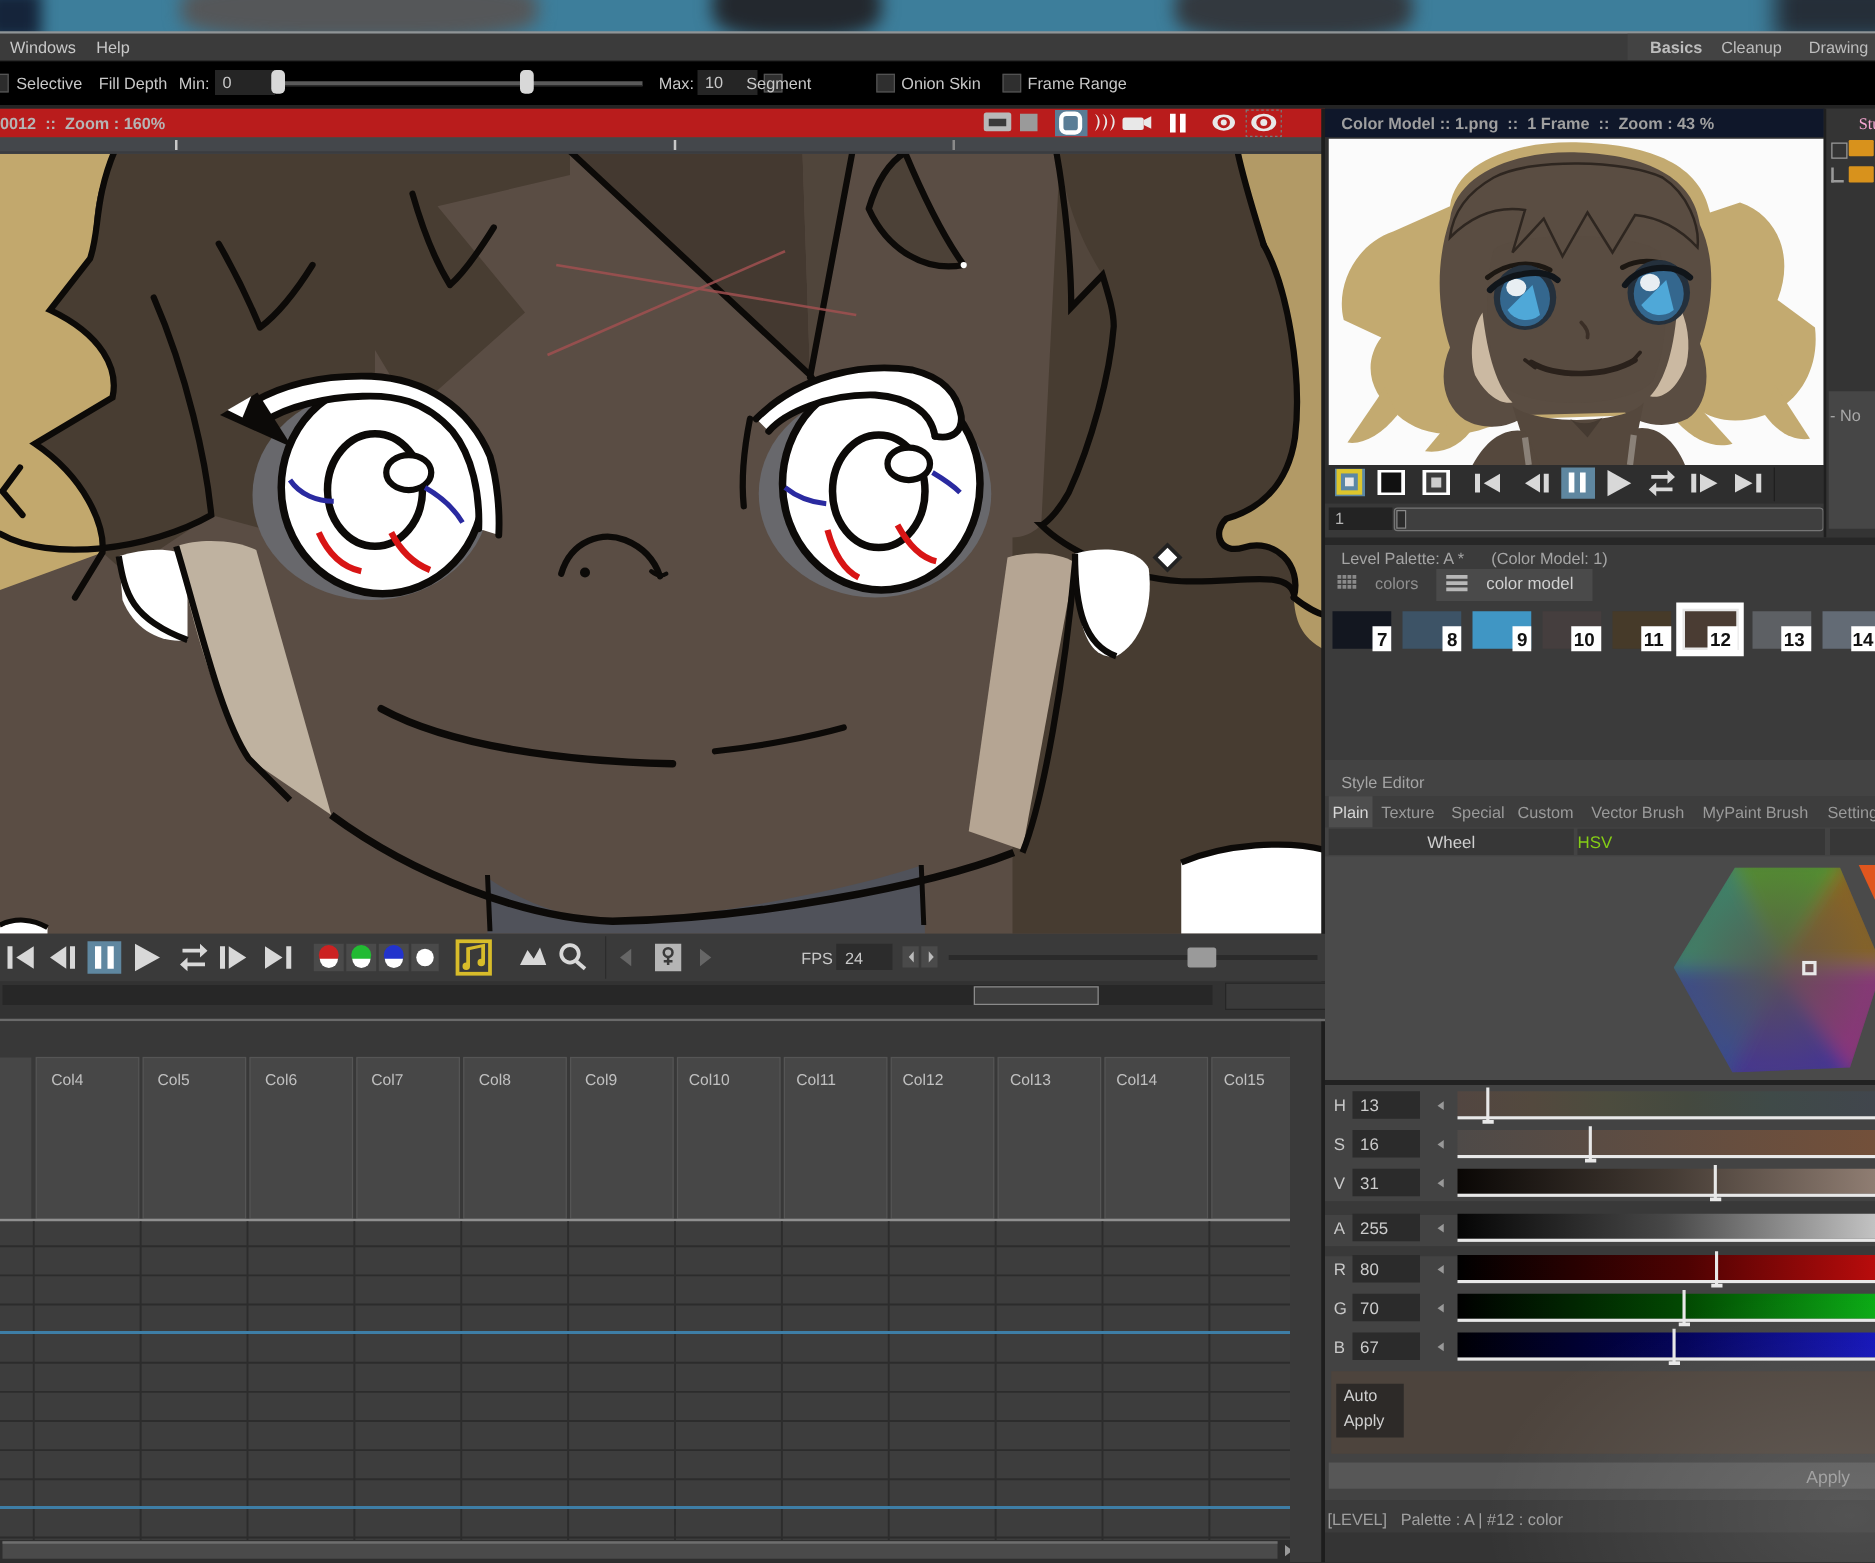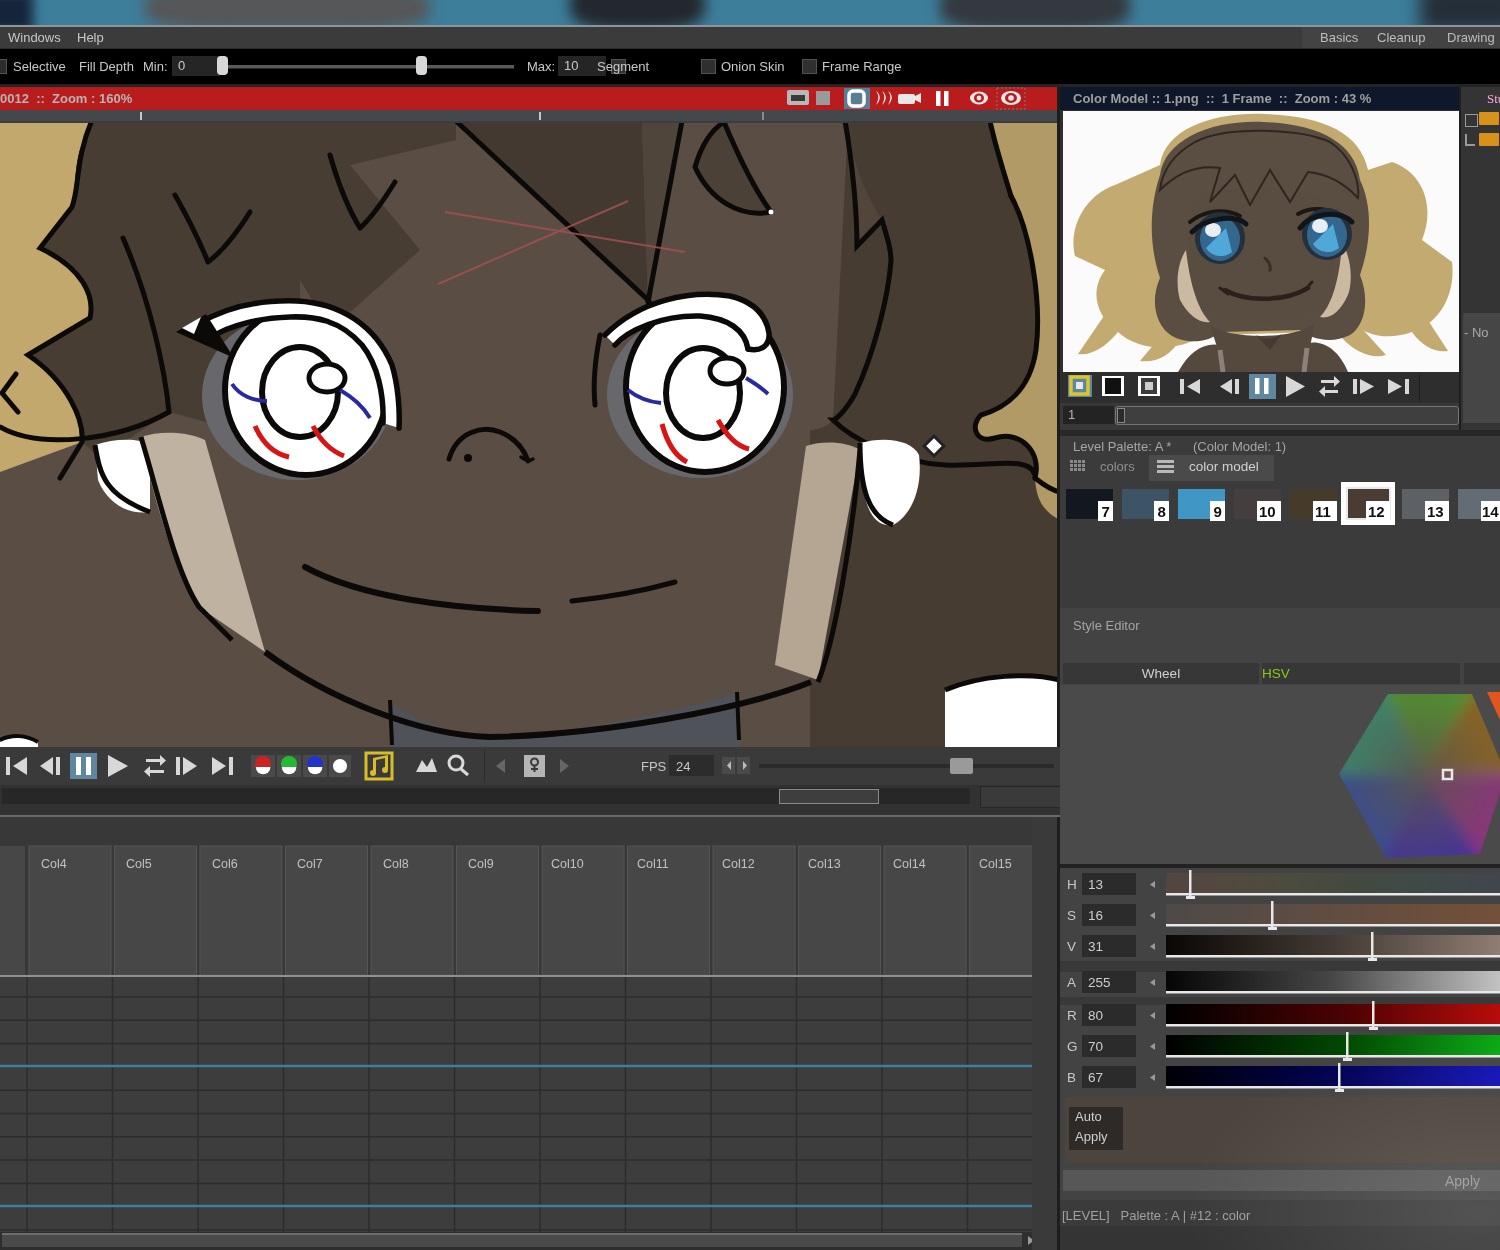--- a/index.html
+++ b/index.html
@@ -18,21 +18,21 @@
     <div class="abs" style="left:570px;top:-22px;width:135px;height:52px;background:#23282e;filter:blur(7px);border-radius:35%;"></div>
     <div class="abs" style="left:940px;top:-20px;width:190px;height:52px;background:#33393f;filter:blur(7px);border-radius:35%;"></div>
     <div class="abs" style="left:1420px;top:-18px;width:100px;height:50px;background:#252e38;filter:blur(9px);"></div>
   </div>
   <div class="abs" style="left:0;top:25px;width:1500px;height:2px;background:#8f9496;"></div>
 
   <div class="abs" id="menubar" style="left:0;top:27px;width:1500px;height:21px;background:#3b3b3b;">
     <div class="abs" style="left:1302px;top:0;width:198px;height:21px;background:#434343;"></div>
     <span class="abs txt" style="left:8px;top:3px;">Windows</span>
     <span class="abs txt" style="left:77px;top:3px;">Help</span>
-    <span class="abs txt" style="left:1320px;top:3px;color:#bdbdbd;">Basics</span>
+    <span class="abs txt" style="left:1320px;top:3px;color:#bdbdbd;font-weight:bold;">Basics</span>
     <span class="abs txt" style="left:1377px;top:3px;color:#bdbdbd;">Cleanup</span>
     <span class="abs txt" style="left:1447px;top:3px;color:#bdbdbd;">Drawing</span>
   </div>
   <div class="abs" style="left:0;top:48px;width:1500px;height:1px;background:#2a2a2a;"></div>
 
   <div class="abs" id="filltb" style="left:0;top:49px;width:1500px;height:35px;background:#000000;">
     <div class="abs" style="left:-8px;top:10px;width:13px;height:13px;background:#2c2c2c;border:1px solid #555;"></div>
     <span class="abs txt" style="left:13px;top:10px;">Selective</span>
     <span class="abs txt" style="left:79px;top:10px;">Fill Depth</span>
     <span class="abs txt" style="left:143px;top:10px;">Min:</span>
@@ -506,20 +506,30 @@
             <text x="367" y="36">13</text>
           <rect x="421" y="20" width="21" height="20" fill="#ffffff"></rect>
             <text x="422" y="36">14</text>
         </g>
       </svg>
     </div>
   </div>
 
   <div class="abs" id="styleed" style="left:1060px;top:608px;width:440px;height:642px;background:#434343;">
     <span class="abs txt" style="left:13px;top:10px;color:#a5a5a5;">Style Editor</span>
+    <div class="abs" id="setabs" style="left:0;top:29px;width:440px;height:25px;background:#3d3d3d;">
+      <div class="abs" style="left:3px;top:0;width:35px;height:25px;background:#4e4e4e;"></div>
+      <span class="abs txt" style="left:6px;top:5px;color:#d8d8d8;">Plain</span>
+      <span class="abs txt" style="left:45px;top:5px;color:#9a9a9a;">Texture</span>
+      <span class="abs txt" style="left:101px;top:5px;color:#9a9a9a;">Special</span>
+      <span class="abs txt" style="left:154px;top:5px;color:#9a9a9a;">Custom</span>
+      <span class="abs txt" style="left:213px;top:5px;color:#9a9a9a;">Vector Brush</span>
+      <span class="abs txt" style="left:302px;top:5px;color:#9a9a9a;">MyPaint Brush</span>
+      <span class="abs txt" style="left:402px;top:5px;color:#9a9a9a;">Setting</span>
+    </div>
     <div class="abs" id="wheelhsv" style="left:0;top:54px;width:440px;height:23px;background:#434343;">
       <div class="abs" style="left:3px;top:1px;width:196px;height:21px;background:#373737;color:#cfcfcf;font-size:13.5px;text-align:center;line-height:21px;">Wheel</div>
       <div class="abs" style="left:202px;top:1px;width:198px;height:21px;background:#373737;color:#84cc16;font-size:13.5px;text-align:left;line-height:21px;">HSV</div>
       <div class="abs" style="left:404px;top:1px;width:36px;height:21px;background:#373737;"></div>
     </div>
     <div class="abs" id="hexarea" style="left:0;top:77px;width:440px;height:180px;background:#4a4a4a;">
       <svg width="440" height="180" viewBox="0 0 440 180">
         <defs>
           <clipPath id="hexclip">
             <polygon points="279,89 328,9 412,9 446,89 420,169 326,173"></polygon>

